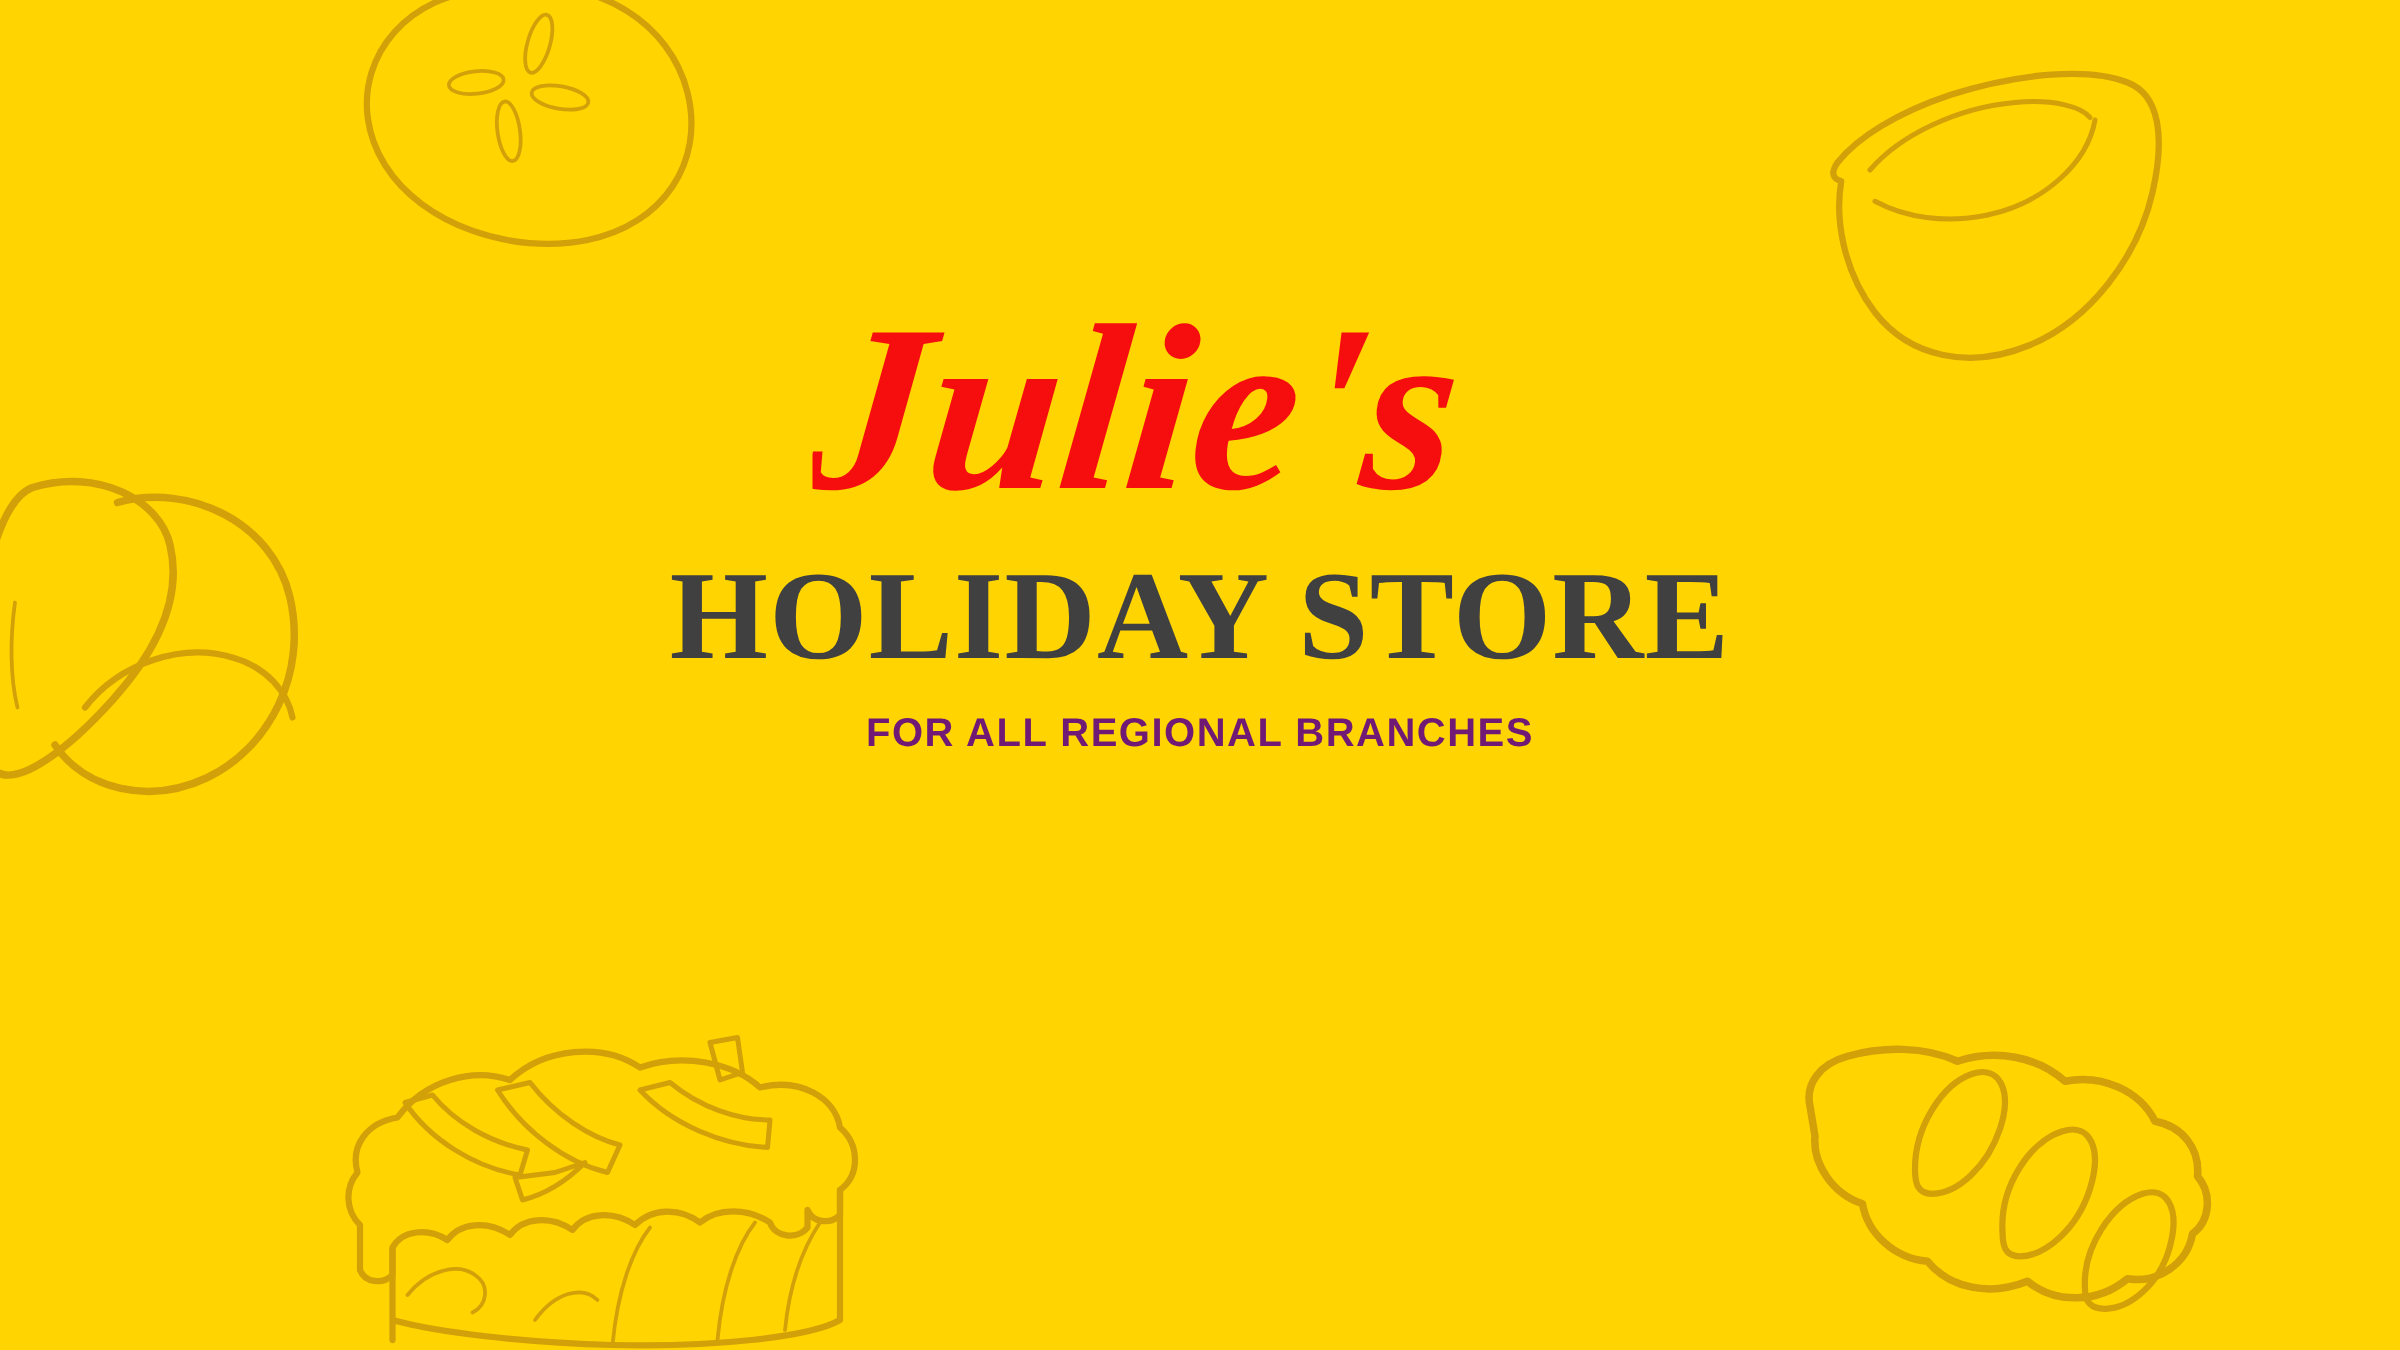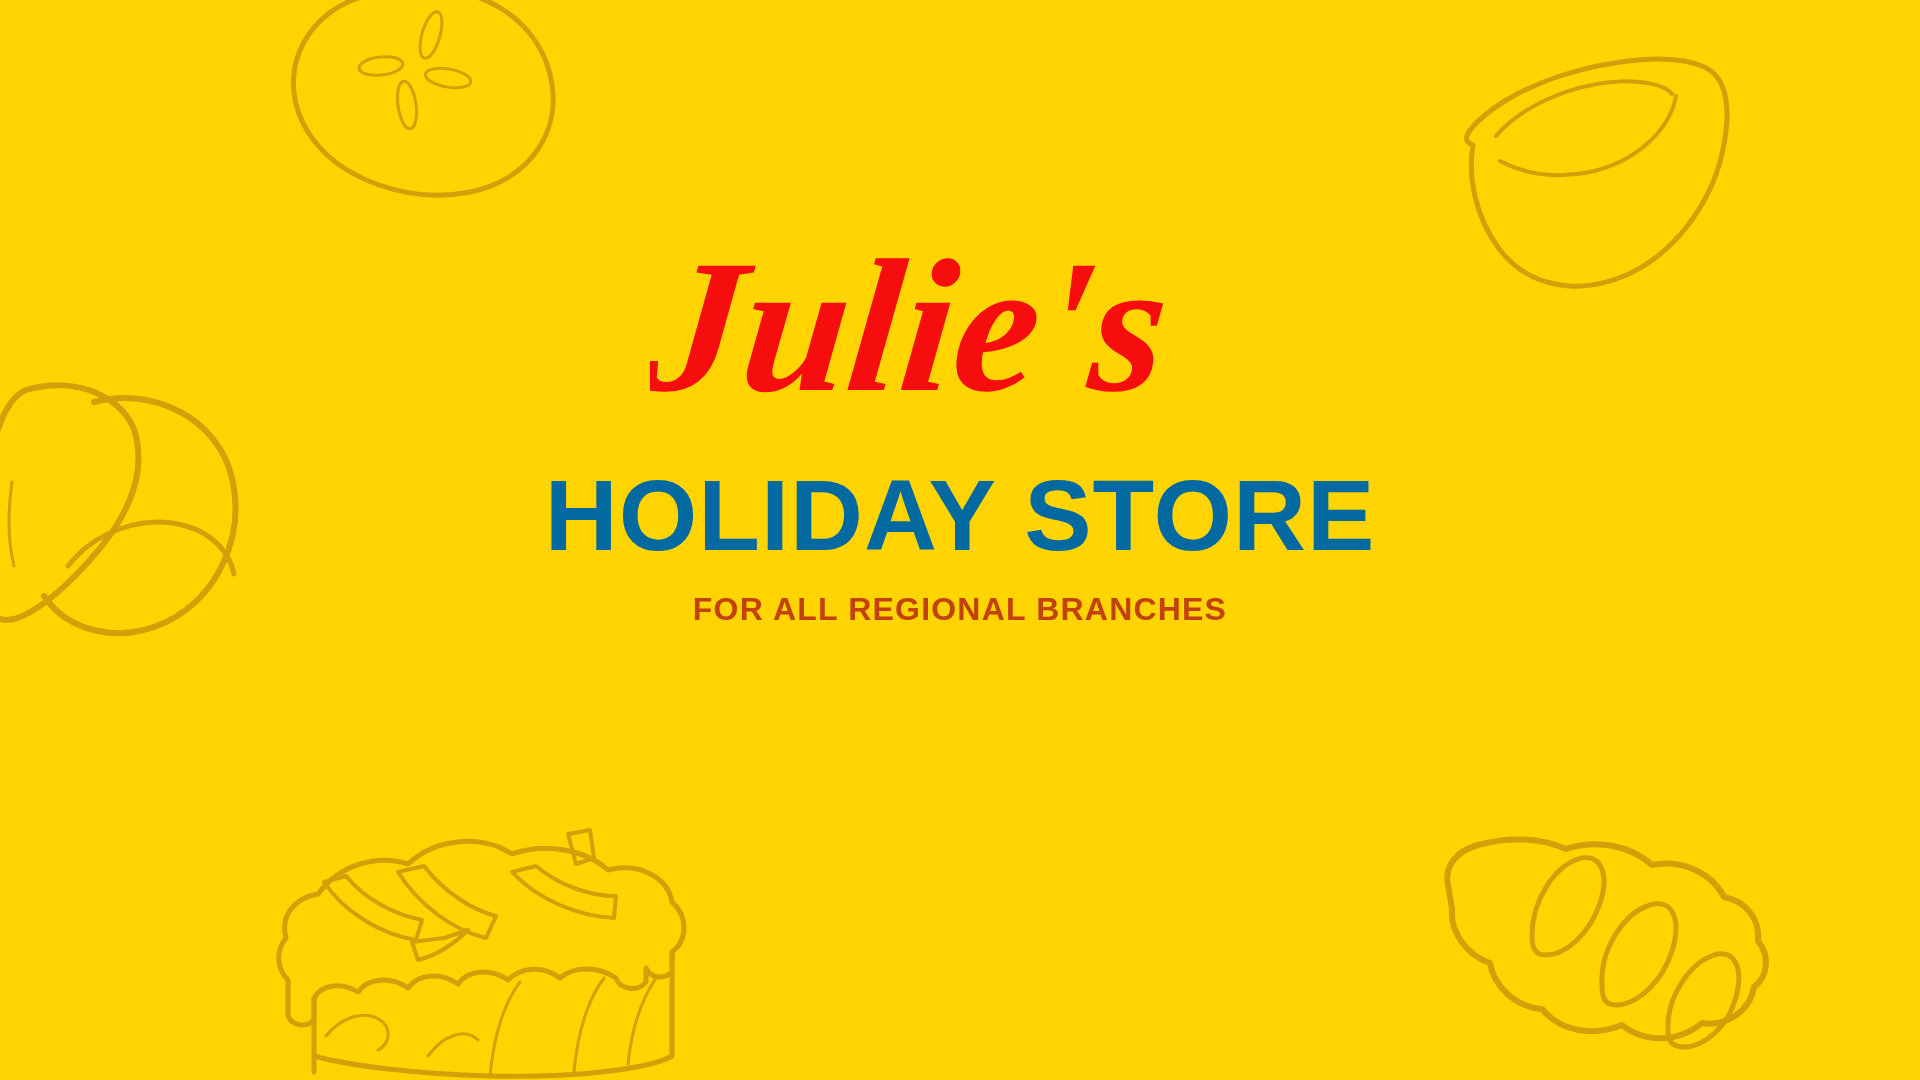--- a/index.html
+++ b/index.html
@@ -73,38 +73,38 @@
     height: 215px;
     width: 620px;
     position: relative;
   }
   .brand-logo svg { display: block; }
   .brand-logo text {
     fill: #F60D0D;
   }
 
   .headline {
-    margin-top: 27px;
-    color: #0369a1;
-    font-family: Liberation Sans, sans-serif;
+    margin-top: 4px;
+    color: #404040;
+    font-family: Liberation Serif, serif;
     font-weight: bold;
     font-size: 105px;
     line-height: 0.97;
     letter-spacing: -1px;
     text-align: center;
     text-transform: uppercase;
     white-space: nowrap;
   }
   .headline-line { display: block; }
   .headline-line-1 { font-size: 101px; letter-spacing: 1px; }
   .headline-line-2 { font-size: 101px; letter-spacing: 1px; }
 
   .subtitle {
     margin-top: 26px;
-    color: #c2410c;
+    color: #701a75;
     font-family: "Liberation Sans", sans-serif;
     font-weight: bold;
     font-size: 32px;
     letter-spacing: 1.2px;
     text-transform: uppercase;
     text-align: center;
   }
 </style>
 </head>
 <body>

